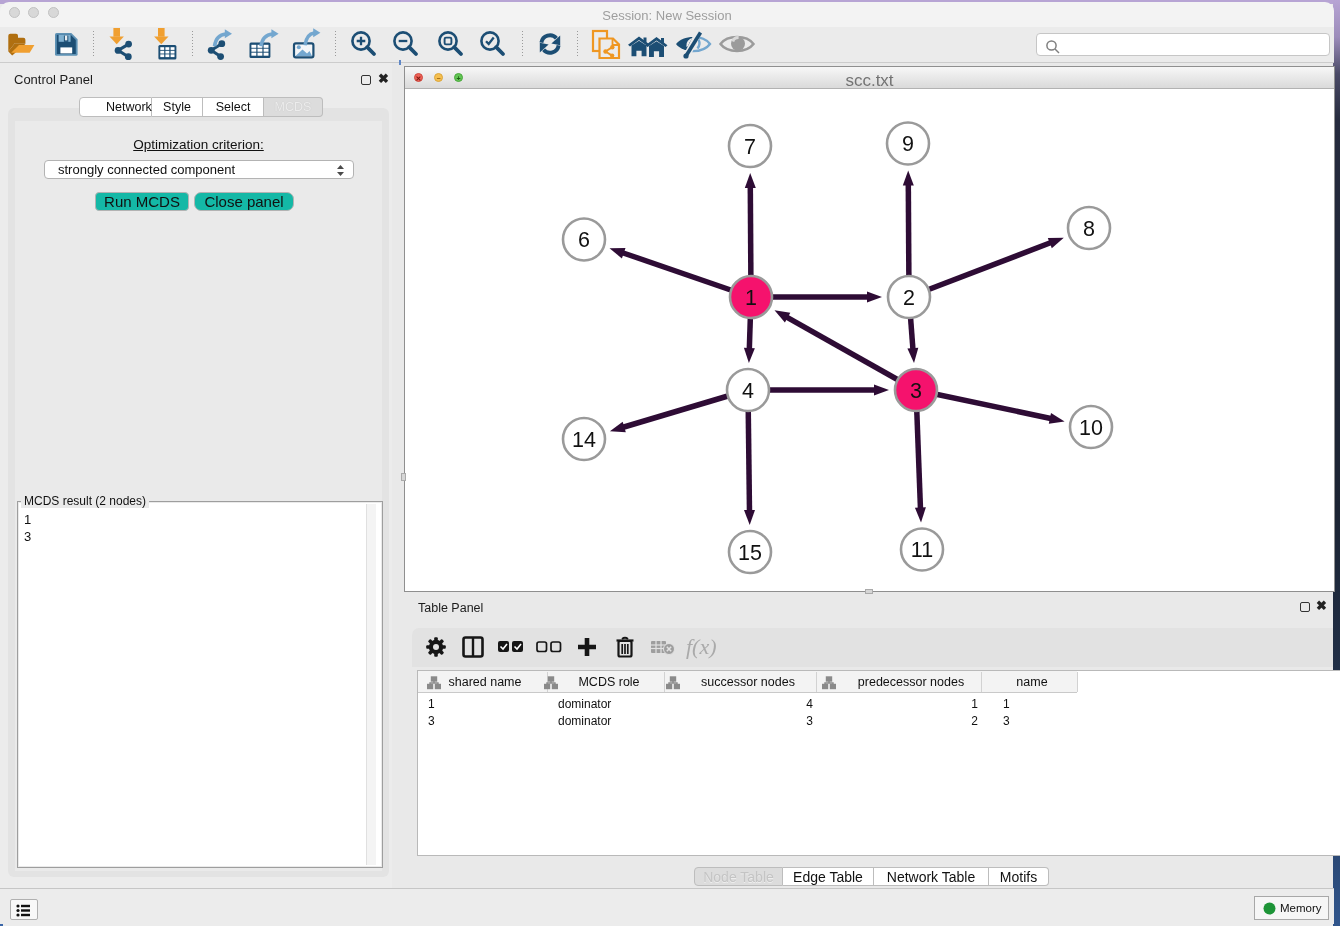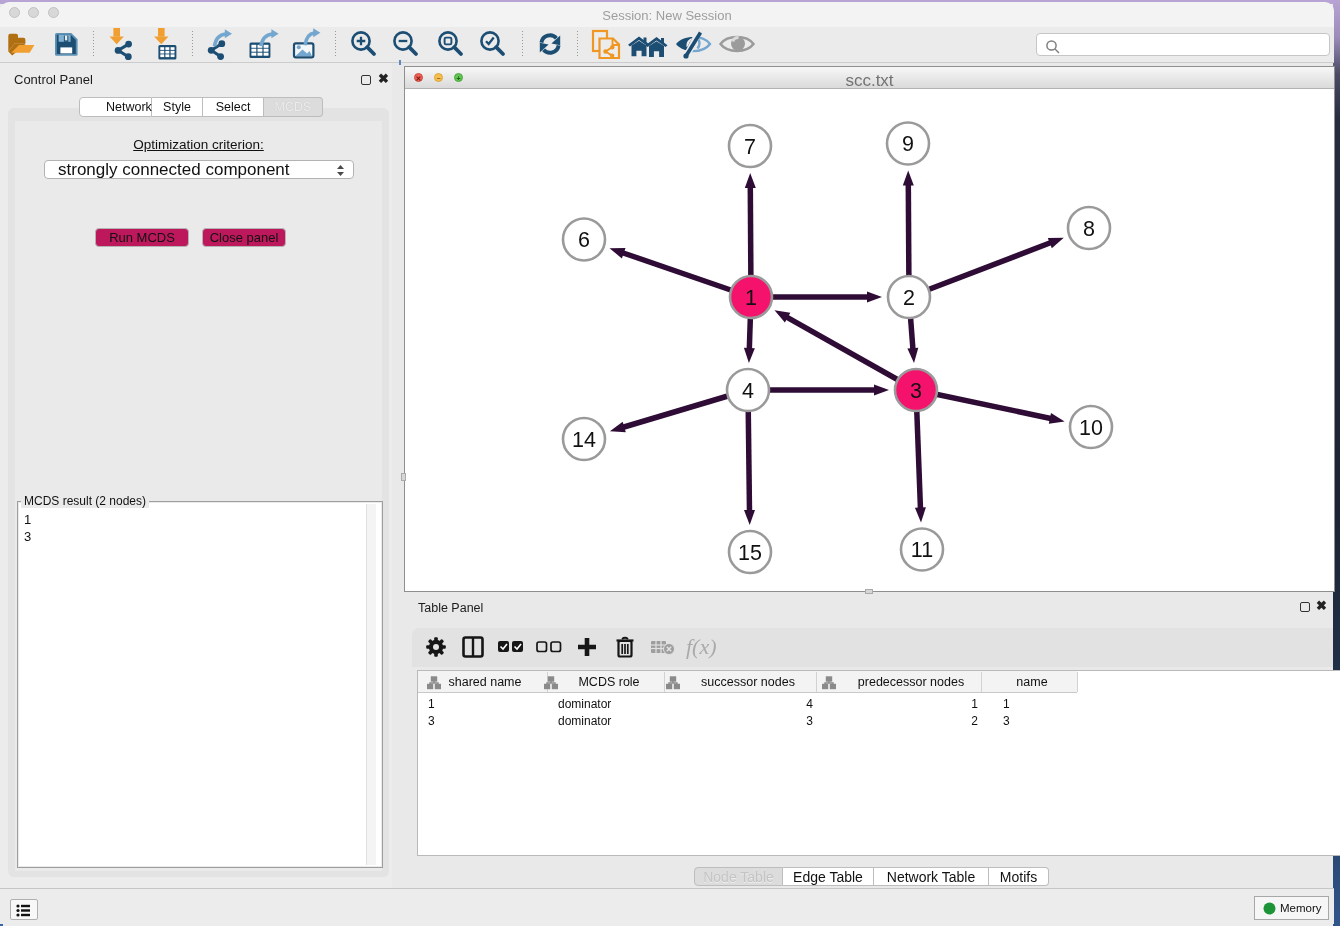--- a/index.html
+++ b/index.html
@@ -24,23 +24,23 @@
   background-image:repeating-linear-gradient(#9a9a9a 0 1px, transparent 1px 3px); }
 #searchbox { left:1036px; top:33px; width:294px; height:23px; background:#fff; border:1px solid #c6c6c6; border-radius:4px; }
 
 #cp-title { left:14px; top:72px; font-size:13px; color:#1c1c1c; }
 #cp-panel { left:8px; top:108px; width:381px; height:769px; background:#e3e3e3; border-radius:6px; }
 #cp-inner { left:15px; top:121px; width:367px; height:750px; background:#eaeaea; }
 .tabbtn { top:97px; height:20px; font-size:12.5px; color:#111; background:#fff;
   border:1px solid #bdbdbd; border-left:none; text-align:center; line-height:19px; }
 #opt-label { left:15px; top:137px; width:367px; text-align:center; font-size:13.5px; color:#111;text-decoration:underline; }
 #combo { left:44px; top:160px; width:310px; height:19px; background:#fff; border:1px solid #b3b3b3; border-radius:4px;
-  font-size:17px; color:#111; line-height:17px; padding-left:13px; }
-.btn { top:192px; height:19px; background:#be185d; border:1px solid #b3b3b3; border-radius:4px;
-  font-size:13px; color:#111; text-align:center; line-height:17px;margin-top:36px; }
+  font-size:13px; color:#111; line-height:17px; padding-left:13px; }
+.btn { top:192px; height:19px; background:#14b8a6; border:1px solid #b3b3b3; border-radius:4px;
+  font-size:15px; color:#111; text-align:center; line-height:17px; }
 #mcds-group { left:17px; top:501px; width:366px; height:367px; border:1px solid #9e9e9e; }
 #mcds-label { left:21px; top:494px; font-size:12px; color:#111; background:#eaeaea; padding:0 3px; }
 #mcds-text { left:19px; top:503px; width:362px; height:363px; background:#fff; font-size:13px; color:#111; line-height:17px; padding:8px 0 0 5px; }
 #mcds-sb { left:366px; top:504px; width:10px; height:361px; background:#f4f4f4; border-left:1px solid #e0e0e0; }
 
 #deskpane { left:392px; top:63px; width:941px; height:859px; background:#e9e9e9; }
 #frame { left:404px; top:66px; width:931px; height:526px; border:1px solid #8f8f8f; background:#fff; }
 #ftitle { left:0; top:0; width:929px; height:22px; background:linear-gradient(#f7f7f7,#dadada); border-bottom:1px solid #b2b2b2; }
 .fl { width:9px; height:9px; border-radius:50%; font-size:7px; font-weight:bold; text-align:center; line-height:9px; }
 #fname { top:4px; left:0; width:929px; text-align:center; font-size:17px; color:#737373; }
@@ -220,21 +220,21 @@
 <div class="abs" id="cp-inner"></div>
 <div class="abs tabbtn" style="left:79px; width:73px; border-left:1px solid #bdbdbd; border-radius:4px 0 0 4px;padding-left:26px;">Network</div>
 <div class="abs tabbtn" style="left:152px; width:51px;">Style</div>
 <div class="abs tabbtn" style="left:203px; width:61px;">Select</div>
 <div class="abs tabbtn" style="left:264px; width:59px; background:#dcdcdc; color:#ededed; text-shadow:0 0 1px #bbb; border-radius:0 4px 4px 0;">MCDS</div>
 <div class="abs" id="opt-label">Optimization criterion:</div>
 <div class="abs" id="combo">strongly connected component<svg class="abs" style="right:8px; top:3px;" width="9" height="13" viewBox="0 0 9 13">
       <path d="M1 5 L4.5 1 L8 5 Z M1 8 L4.5 12 L8 8 Z" fill="#4a4a4a"></path>
     </svg></div>
 <div class="abs btn" style="left:95px; width:94px;">Run MCDS</div>
-<div class="abs btn" style="left:202px; width:84px;">Close panel</div>
+<div class="abs btn" style="left:194px; width:100px;border-radius:7px;">Close panel</div>
 <div class="abs" id="mcds-group"></div>
 <div class="abs" id="mcds-text">1<br>3</div>
 <div class="abs" id="mcds-sb"></div>
 <div class="abs" id="mcds-label">MCDS result (2 nodes)</div>
 
 <div class="abs" style="left:399px; top:60px; width:2px; height:5px; background:#5f87c6; z-index:3;"></div>
 <div class="abs" style="left:401px; top:473px; width:5px; height:8px; background:#d6d6d6; border:1px solid #aaa; z-index:3;"></div>
 <div class="abs" style="left:865px; top:589px; width:8px; height:5px; background:#d6d6d6; border:1px solid #aaa; z-index:3;"></div>
 <div class="abs" id="deskpane"></div>
 <div class="abs" id="frame"></div>

